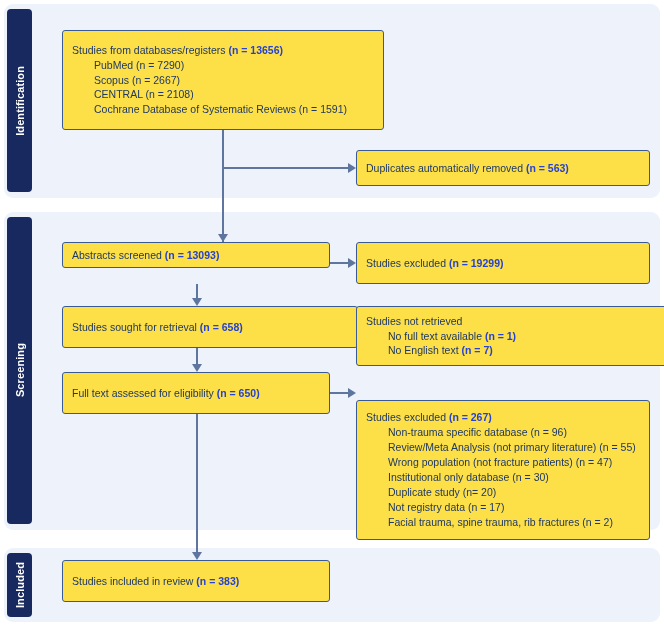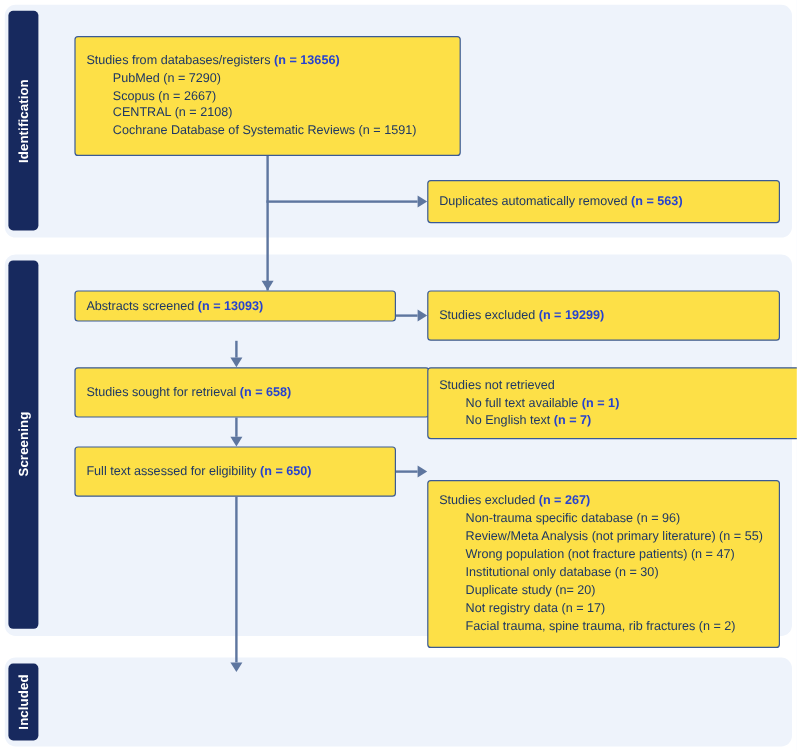--- a/index.html
+++ b/index.html
@@ -223,14 +223,20 @@
     </div>
     <div class="line-sub">Non-trauma specific database (n = 96)</div>
     <div class="line-sub">Review/Meta Analysis (not primary literature) (n = 55)</div>
     <div class="line-sub">Wrong population (not fracture patients) (n = 47)</div>
     <div class="line-sub">Institutional only database (n = 30)</div>
     <div class="line-sub">Duplicate study (n= 20)</div>
     <div class="line-sub">Not registry data (n = 17)</div>
     <div class="line-sub">Facial trauma, spine trauma, rib fractures (n = 2)</div>
   </div>
 
+  <div class="node n-included">
+    <div class="line-main">
+      <span>Studies included in review</span>
+      <span class="num">(n = 383)</span>
+    </div>
+  </div>
 
 </div>
 
 </body></html>

